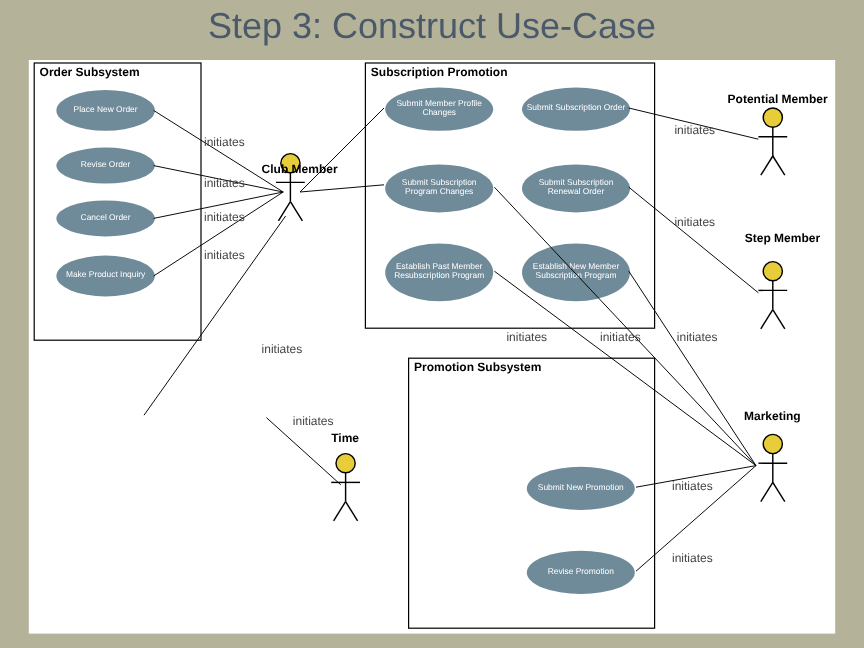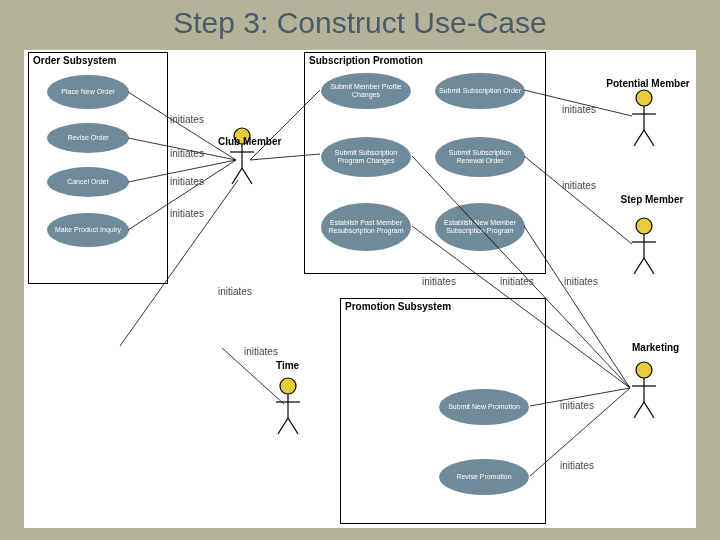--- a/index.html
+++ b/index.html
@@ -173,21 +173,21 @@
         <line x1="252" y1="352" x2="276" y2="352"></line>
         <line x1="264" y1="368" x2="254" y2="384"></line>
         <line x1="264" y1="368" x2="274" y2="384"></line>
       </g>
     </g>
   </svg>
 
   <div class="actor-label" style="left:194px; top:60px;margin-top:26px;">Club Member</div>
   <div class="actor-label" style="left:576px; top:28px; width:96px;">Potential Member</div>
   <div class="actor-label" style="left:584px; top:144px; width:88px;">Step Member</div>
-  <div class="actor-label" style="left:596px; top:292px;margin-left:12px;">Marketing</div>
+  <div class="actor-label" style="left:596px; top:292px;">Marketing</div>
   <div class="actor-label" style="left:252px; top:310px;">Time</div>
 
   <div class="relation-label" style="left:146px; top:64px;">initiates</div>
   <div class="relation-label" style="left:146px; top:98px;">initiates</div>
   <div class="relation-label" style="left:146px; top:126px;">initiates</div>
   <div class="relation-label" style="left:146px; top:158px;">initiates</div>
   <div class="relation-label" style="left:194px; top:236px;">initiates</div>
   <div class="relation-label" style="left:538px; top:54px;">initiates</div>
   <div class="relation-label" style="left:538px; top:130px;">initiates</div>
   <div class="relation-label" style="left:476px; top:226px;">initiates</div>

